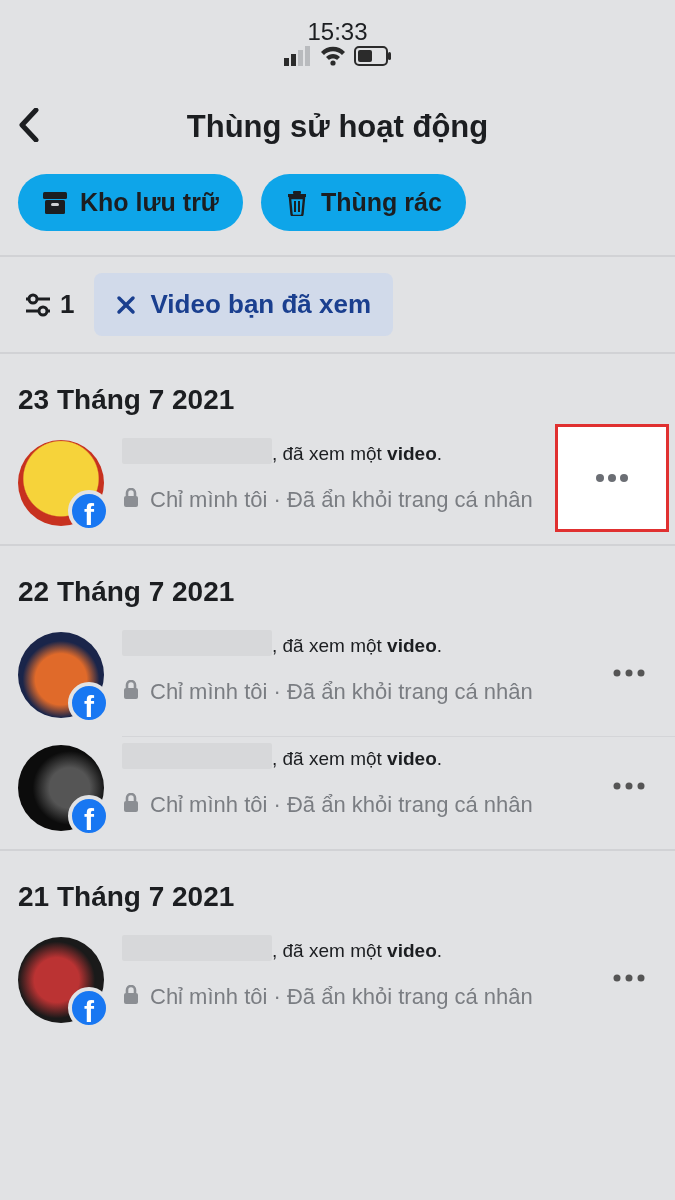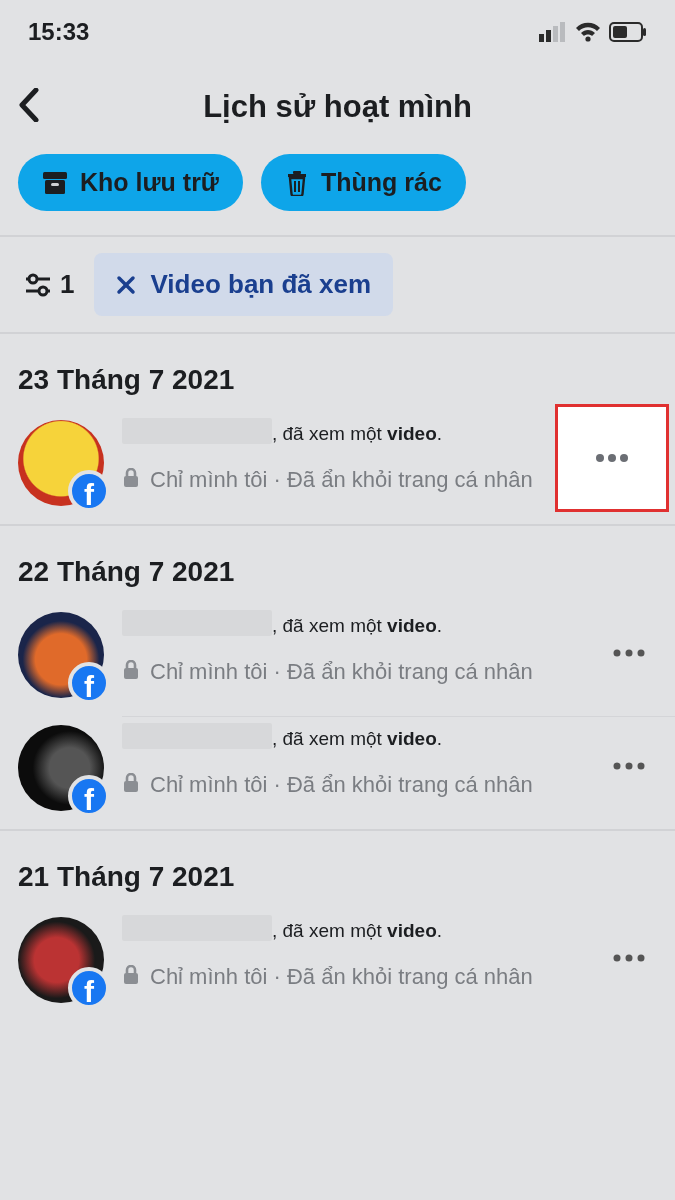--- a/index.html
+++ b/index.html
@@ -6,21 +6,21 @@
   html, body { width: 675px; height: 1200px; overflow: hidden; }
   body {
     font-family: -apple-system, Helvetica Neue, Arial, sans-serif;
     background: #e1e2e4;
     color: #1c1e21;
     position: relative;
   }
   
   .status-bar {
     display: flex; justify-content: space-between; align-items: center;
-    padding: 18px 28px 8px 28px; font-size: 24px; font-weight: 700;
+    padding: 18px 28px 8px 28px; font-size: 24px; font-weight: 400; flex-direction: column;
   }
   .status-right { display: flex; align-items: center; gap: 8px; }
   .header {
     display: flex; align-items: center; padding: 34px 18px 22px 18px;
   }
   .back { width: 40px; }
   .title { flex: 1; text-align: center; font-size: 31px; font-weight: 700; padding-right: 40px;}
   .action-pills { display: flex; gap: 18px; padding: 6px 18px 24px 18px; }
   .pill {
     display: flex; align-items: center; gap: 12px;
@@ -112,21 +112,21 @@
     </svg>
   </div>
 </div>
 
 <div class="header">
   <div class="back">
     <svg width="22" height="34" viewBox="0 0 22 34">
       <path d="M18 2 L4 17 L18 32" stroke="#1c1e21" stroke-width="5" fill="none" stroke-linecap="round" stroke-linejoin="round"></path>
     </svg>
   </div>
-  <div class="title">Lịch sử hoạt mình</div>
+  <div class="title">Thùng sử hoạt động</div>
 </div>
 
 <div class="action-pills">
   <div class="pill">
     <svg width="26" height="24" viewBox="0 0 26 24">
       <rect x="1" y="1" width="24" height="7" rx="1.5" fill="#1c1e21"></rect>
       <rect x="3" y="9" width="20" height="14" rx="1.5" fill="#1c1e21"></rect>
       <rect x="9" y="12" width="8" height="3" rx="1.5" fill="#cfd0d3"></rect>
     </svg>
     <span>Kho lưu trữ</span>

